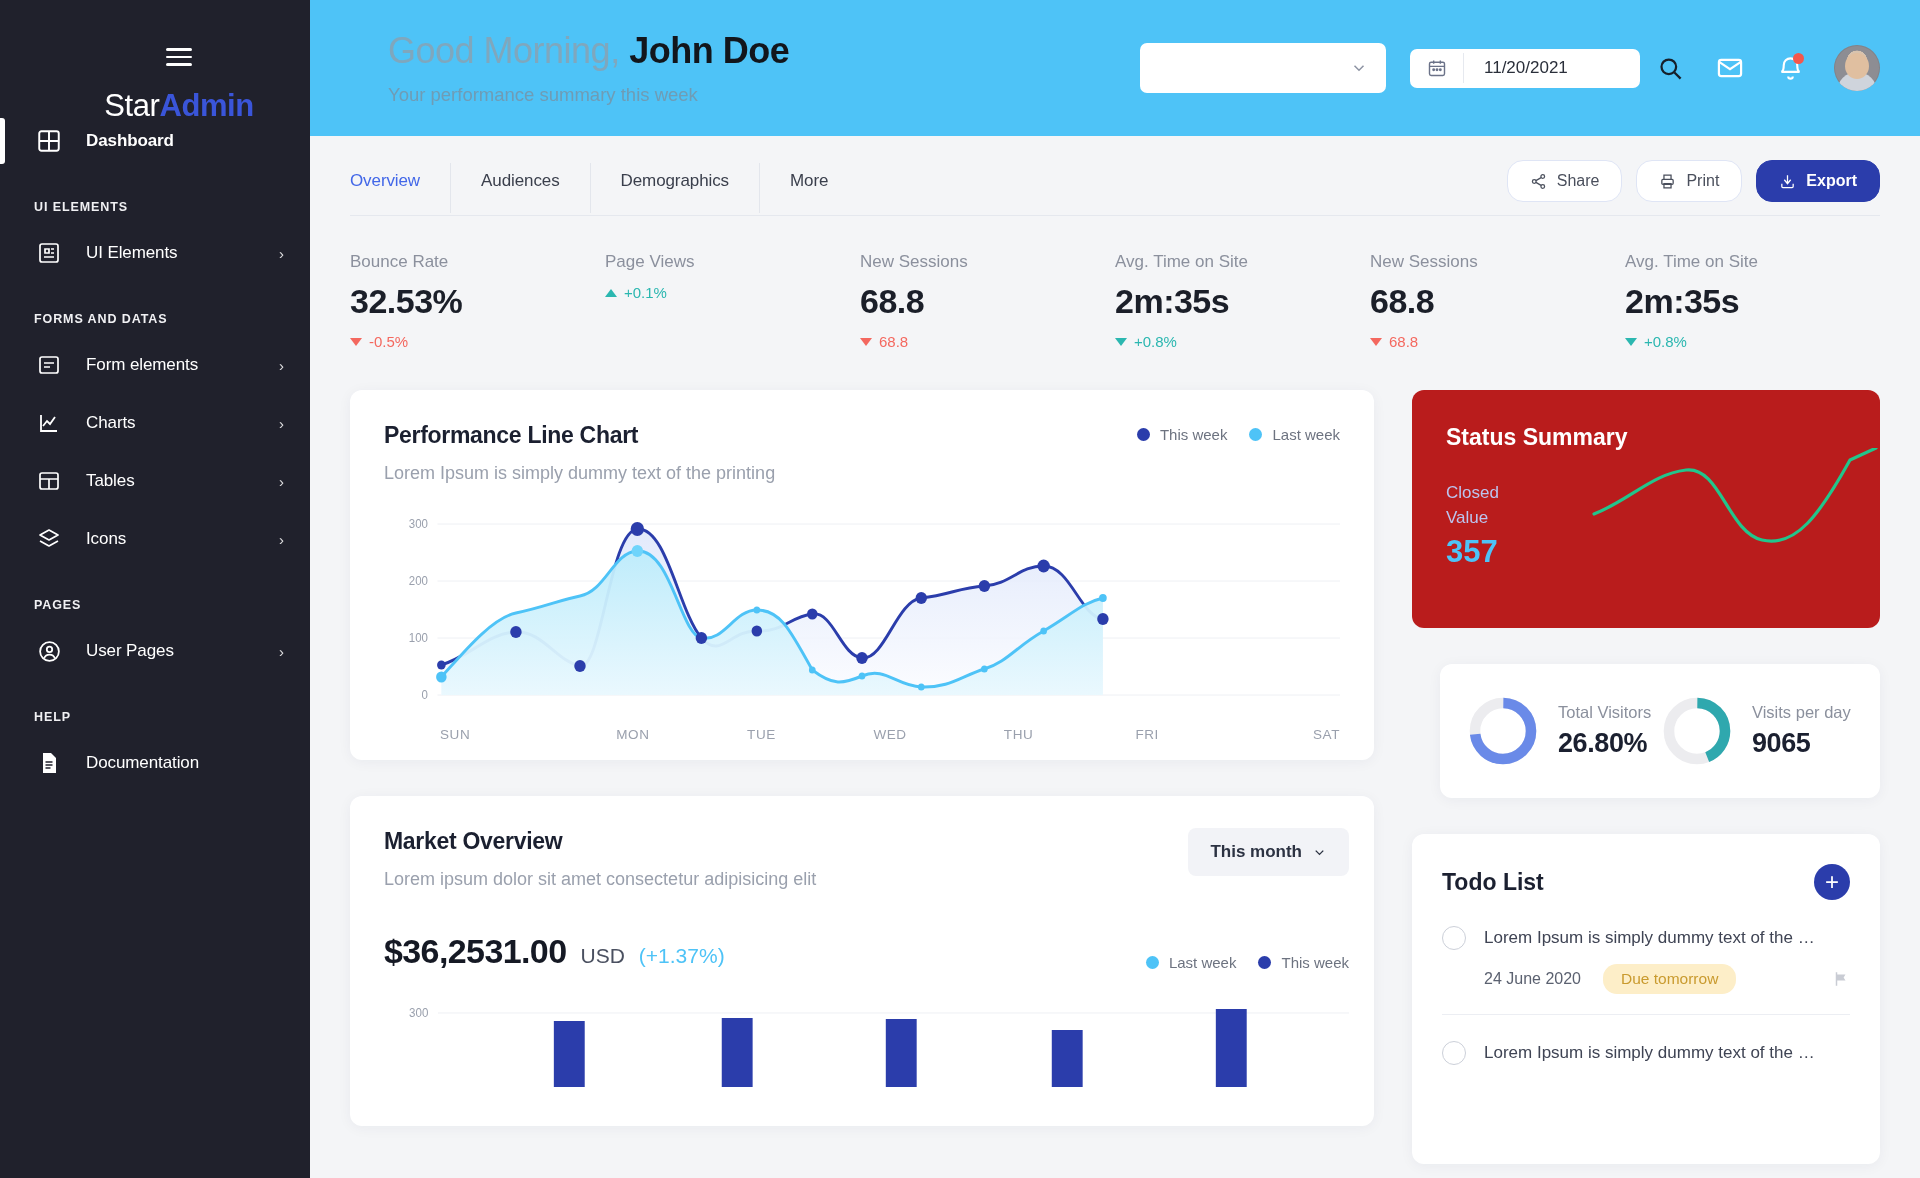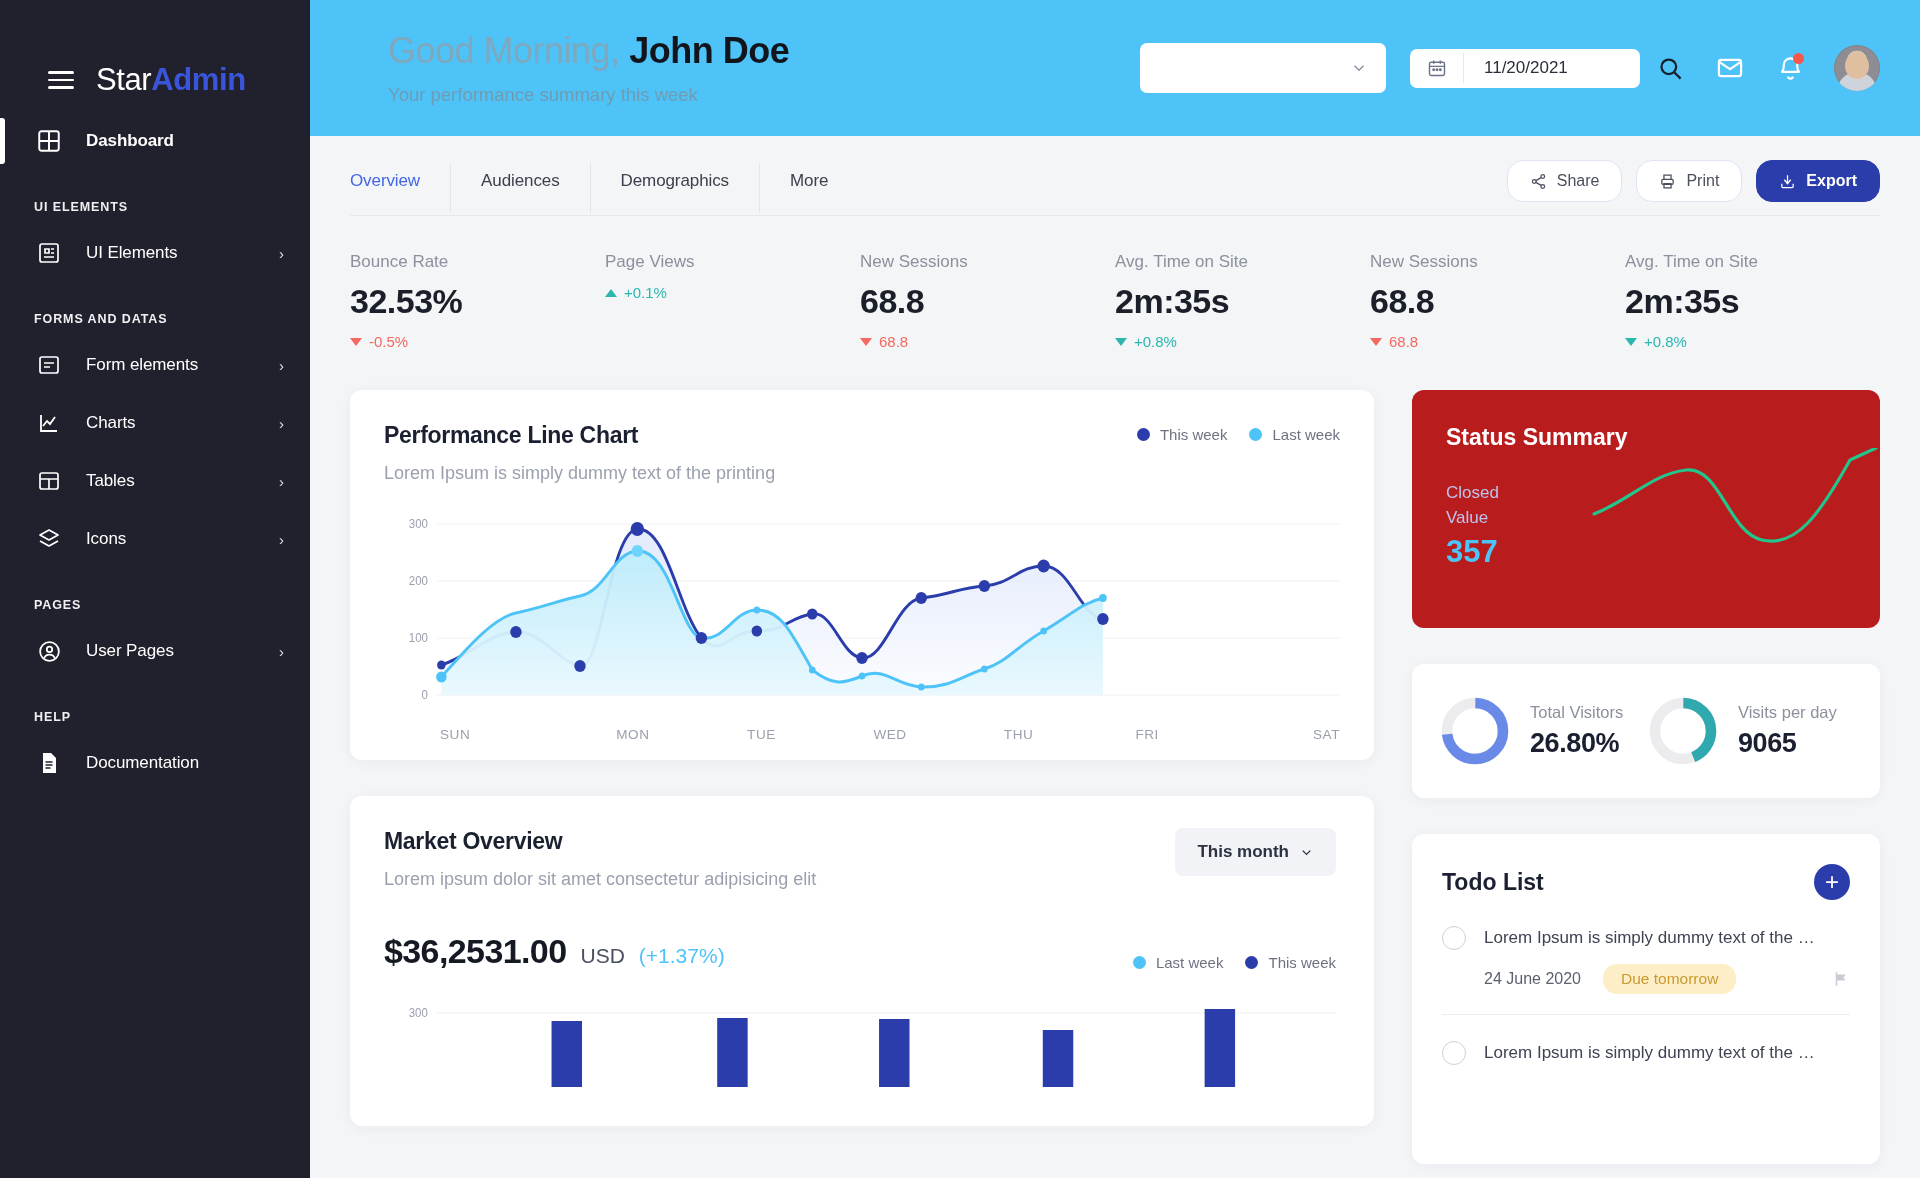--- a/index.html
+++ b/index.html
@@ -12,21 +12,21 @@
   .app { display: flex; width: 1920px; height: 1178px; }
 
   
   .sidebar {
     width: 310px; min-width: 310px; height: 1178px;
     background: #20212c; color: #fff;
     position: relative; overflow: hidden;
   }
   .brand {
     display: flex; align-items: center; gap: 22px;
-    padding: 48px 0 0 48px; height: 112px;
+    padding: 48px 0 0 48px; height: 112px; flex-direction: column;
   }
   .hamburger { display:flex; flex-direction:column; gap:5px; cursor:pointer; }
   .hamburger span { display:block; width:26px; height:2.5px; background:#fff; border-radius:2px; }
   .brand-text { font-size: 31px; letter-spacing: -0.4px; }
   .brand-star { color: #ffffff; font-weight: 400; }
   .brand-admin { color: #3a55d9; font-weight: 700; }
 
   .nav-section-title {
     font-size: 12.5px; font-weight: 700; letter-spacing: 0.9px;
     color: #f0f0f3; padding: 0 0 0 34px; margin: 30px 0 10px 0;
@@ -147,27 +147,27 @@
   
   .status-card {
     background:#b91c1c; border-radius: 12px; padding: 34px 34px 30px 34px;
     height: 238px; position:relative; overflow:hidden;
   }
   .status-title { color:#fff; font-size:23px; font-weight:700; }
   .status-meta { color:#bcc4ee; font-size:17px; line-height:1.45; margin-top:30px; }
   .status-value { color:#4ec3f7; font-size:31px; font-weight:700; margin-top:4px; }
   .status-spark { position:absolute; right:0; top:58px; }
 
-  .donuts-card { margin-top: 36px; padding: 30px 26px; display:flex; align-items:center; }
+  .donuts-card { margin-top: 36px; padding: 30px 26px; display:flex; align-items:center;margin-left:28px; }
   .donut-block { flex:1; display:flex; align-items:center; gap:18px; }
   .donut-txt-label { font-size:16.5px; color:#8b909d; }
   .donut-txt-val { font-size:27px; font-weight:700; color:#1b2030; margin-top:6px; letter-spacing:-.4px;}
 
   
-  .market-card { margin-top: 36px; padding: 32px 38px 0 34px; height: 330px; overflow:hidden;}
+  .market-card { margin-top: 36px; padding: 32px 25px 0 34px; height: 330px; overflow:hidden;}
   .pill {
     background:#f2f3f7; border-radius:8px; height:48px; padding:0 22px;
     display:flex; align-items:center; gap:10px; font-size:17px; font-weight:600; color:#2c3242;
     cursor:pointer; margin-left:auto;
   }
   .market-amount { display:flex; align-items:baseline; gap:14px; margin-top: 42px; }
   .market-amount .amt { font-size:34px; font-weight:700; color:#151924; letter-spacing:-.6px;}
   .market-amount .cur { font-size:21px; color:#4a5060; }
   .market-amount .pct { font-size:21px; color:#4ec3f7; }
   .market-row { display:flex; align-items:flex-end; }

